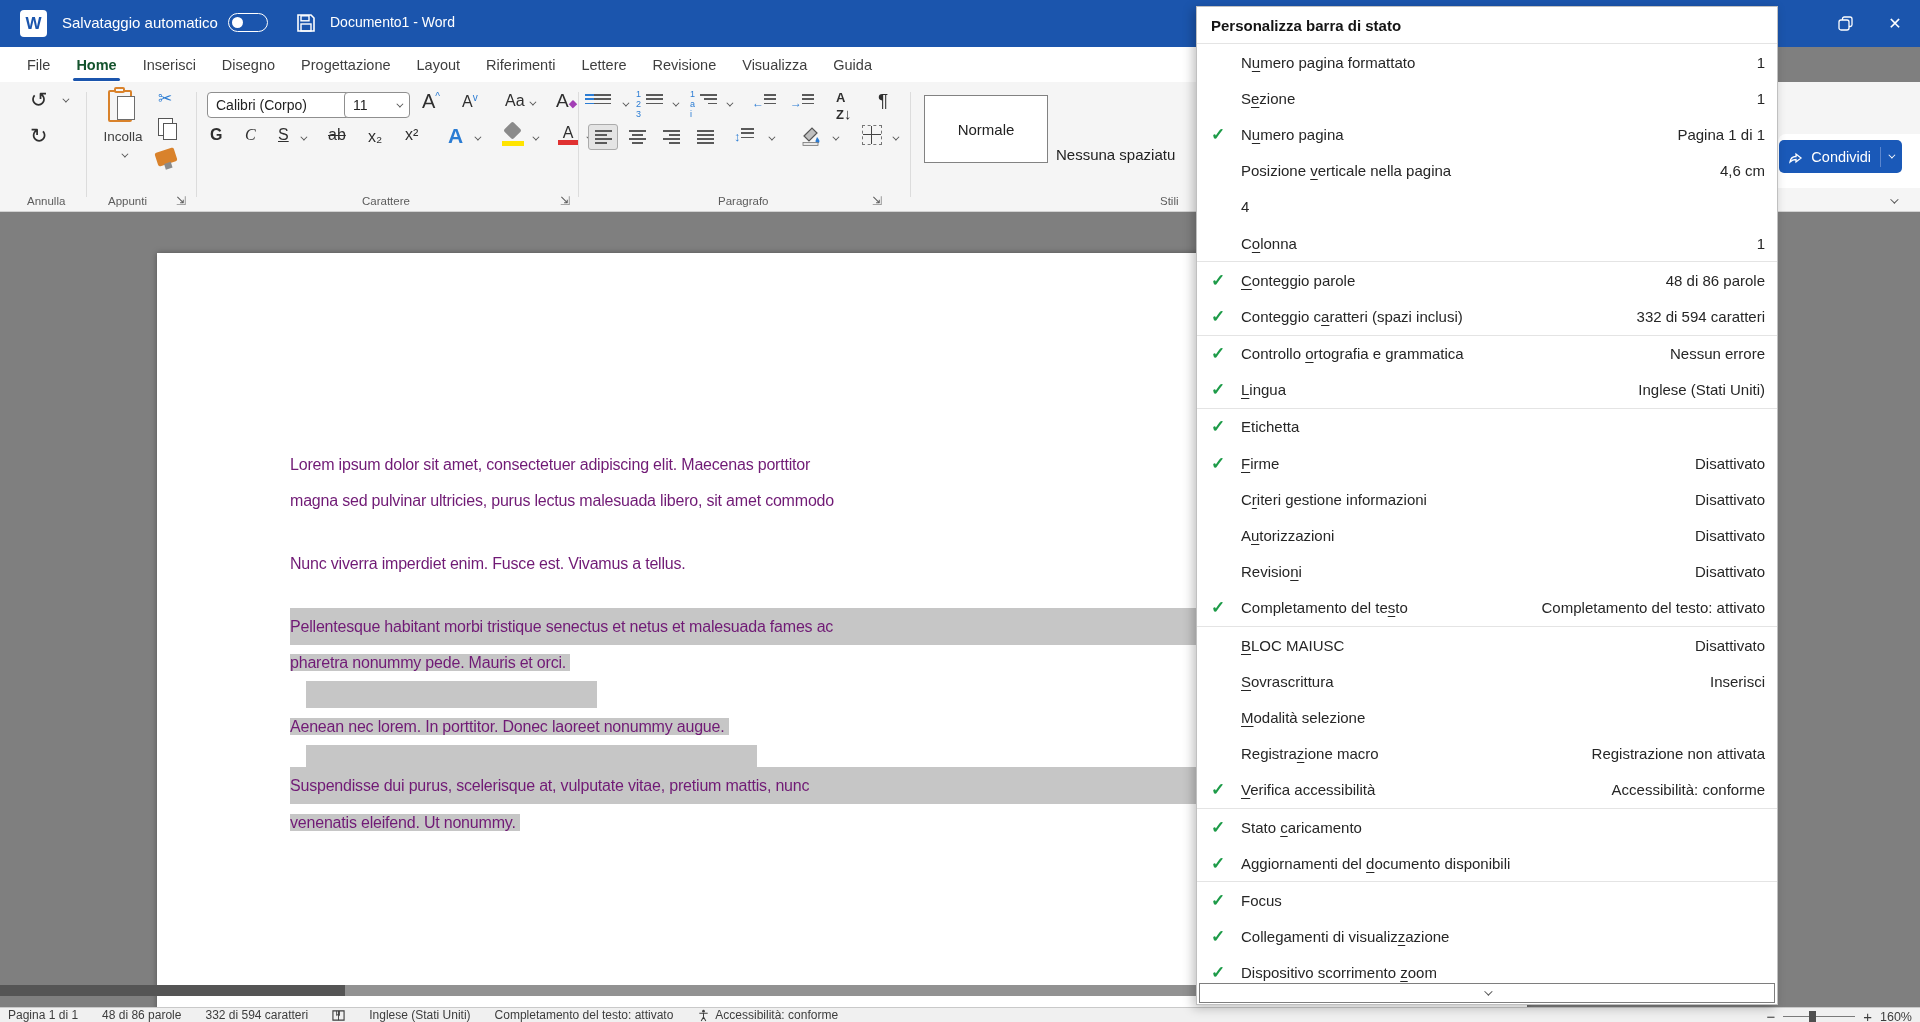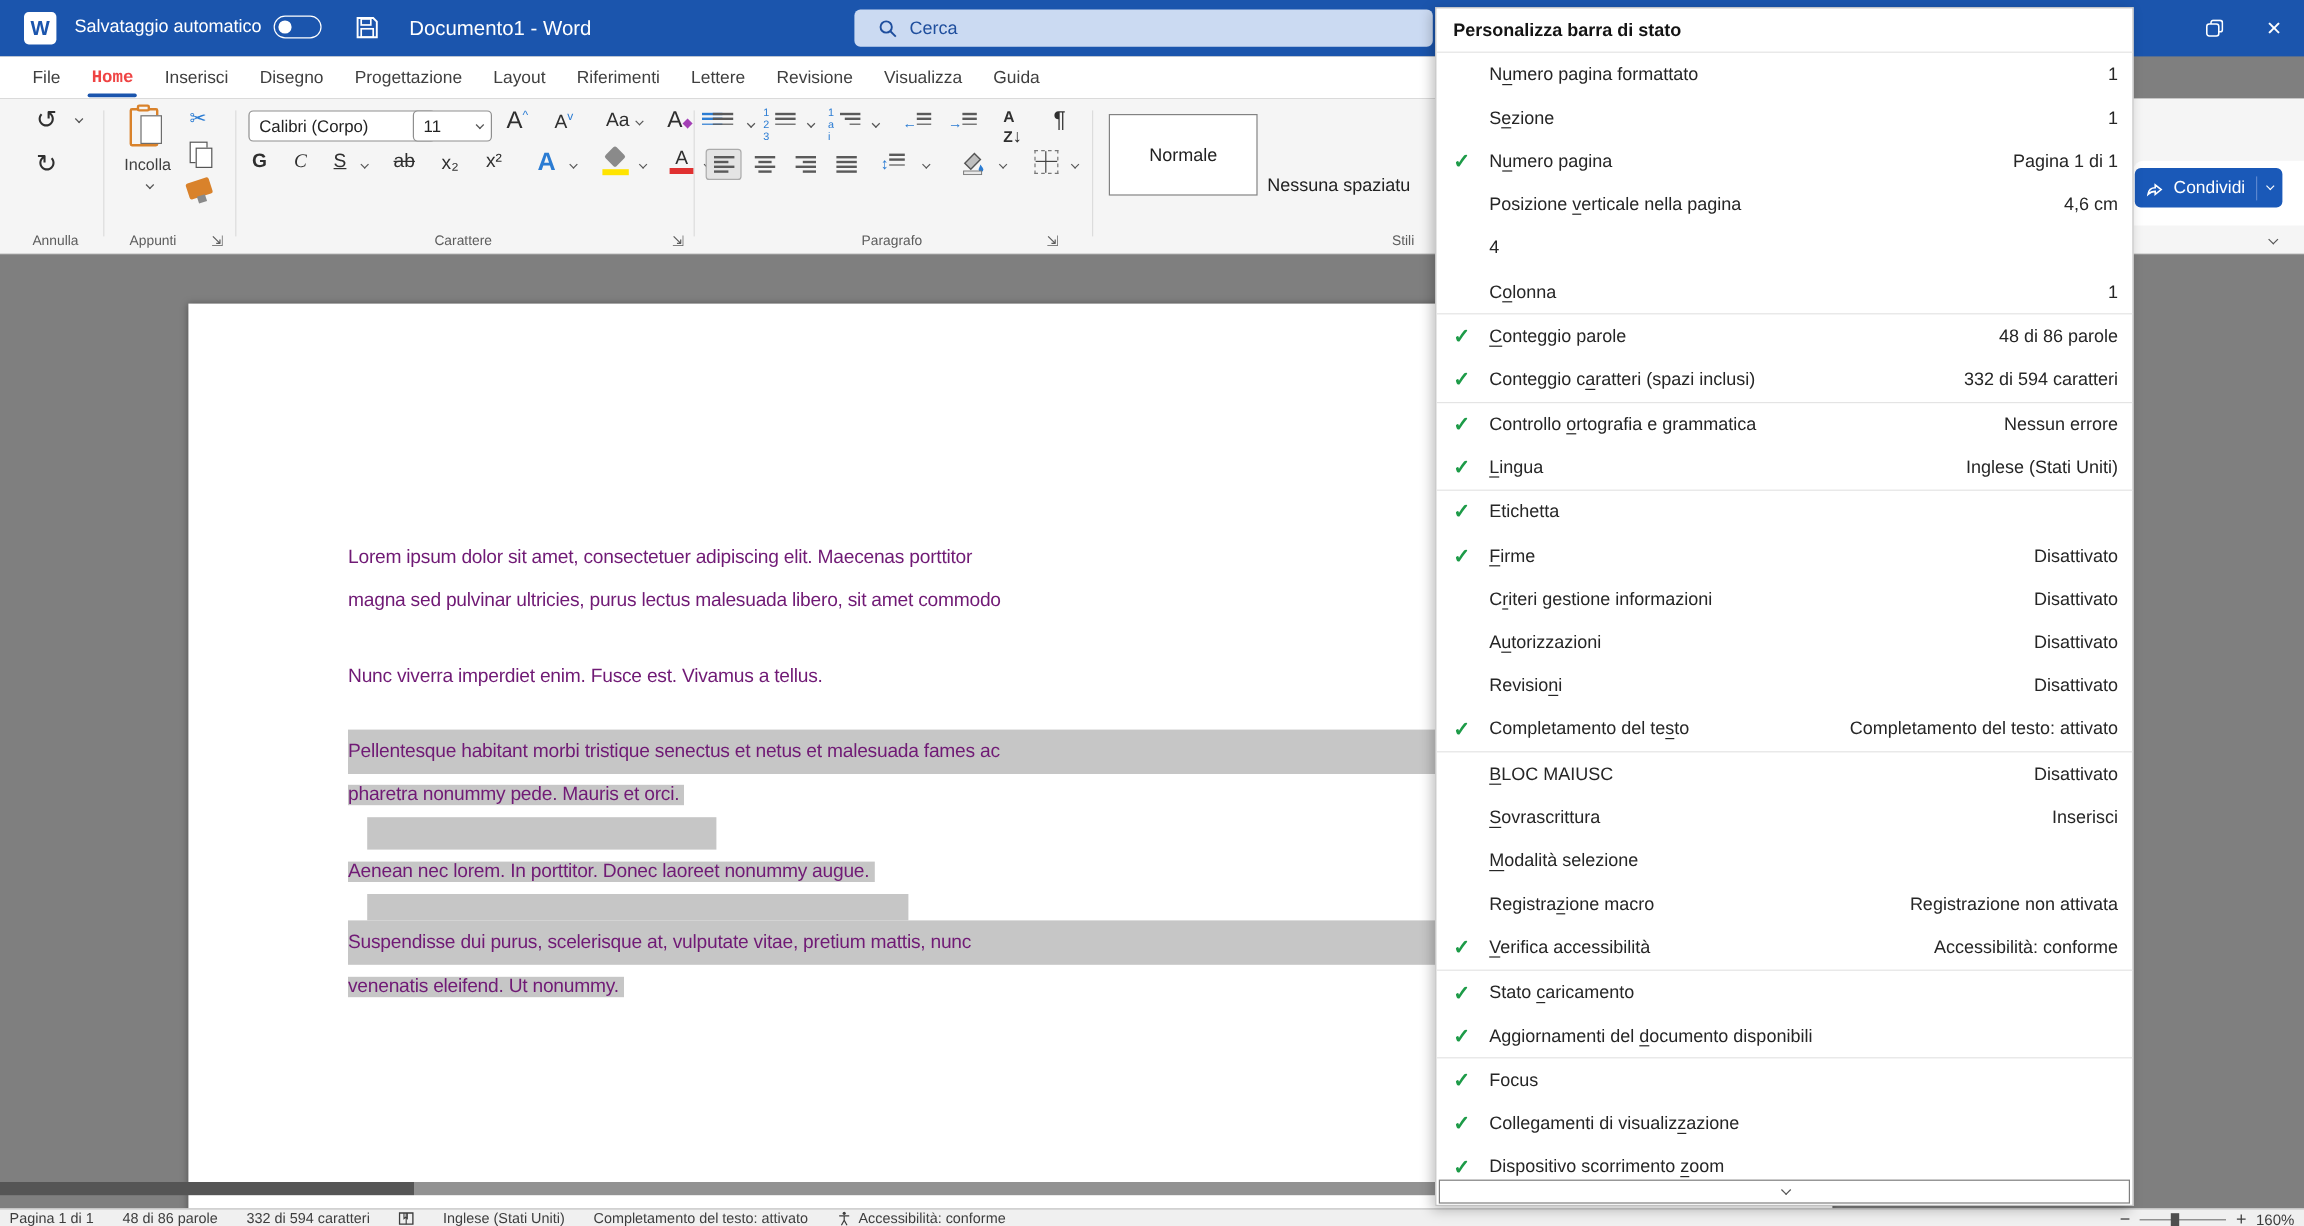--- a/index.html
+++ b/index.html
@@ -7,31 +7,31 @@
   #app { position:relative; width:1920px; height:1022px; background:#7f7f7f; }
 
   
   .titlebar { position:absolute; left:0; top:0; width:1920px; height:47px; background:#1b55ad; color:#fff; }
   .word-logo { position:absolute; left:20px; top:10px; width:27px; height:27px; background:#fff; border-radius:4px;
                display:flex; align-items:center; justify-content:center; color:#1b55ad; font-weight:bold; font-size:17px; }
   .autosave { position:absolute; left:62px; top:13px; font-size:15px; display:flex; align-items:center; gap:10px; }
   .toggle { width:40px; height:19px; border:1.6px solid #fff; border-radius:10px; position:relative; }
   .toggle .knob { position:absolute; left:3px; top:2.6px; width:11px; height:11px; border-radius:50%; background:#fff; }
   .save-ico { position:absolute; left:295px; top:12px; }
-  .doc-title { position:absolute; left:341px; top:14px; font-size:17px; }
+  .doc-title { position:absolute; left:330px; top:14px; font-size:14px; }
   .searchbox { position:absolute; left:712px; top:8px; width:482px; height:31px; background:#cbdaf2; border-radius:5px;
                display:flex; align-items:center; padding-left:46px; gap:12px; color:#1f4e9d; font-size:15px; }
   .searchbox svg { position:absolute; left:20px; top:8px; }
   .win-btns { position:absolute; right:0; top:0; height:47px; display:flex; }
   .win-btn { width:50px; height:47px; display:flex; align-items:center; justify-content:center; color:#fff; font-size:16px; }
 
   
   .tabrow { position:absolute; left:0; top:47px; width:1584px; height:35px; background:#ffffff; display:flex; align-items:center; padding-left:14px; }
   .tab { position:relative; font-size:14.5px; color:#3f3f3f; padding:8px 13px; cursor:default; }
-  .tab.active { font-weight:bold; color:#ef4444;font-family:Liberation Mono, monospace; }
+  .tab.active { font-weight:bold; color:#14532d; }
   .tab.active::after { content:""; position:absolute; left:10px; right:10px; bottom:0px; height:3px; background:#1b55ad; border-radius:2px; }
 
   
   .ribbon { position:absolute; left:0; top:82px; width:1920px; height:130px; background:#f5f5f5; border-bottom:1px solid #d2d2d2; }
   .grp-divider { position:absolute; top:10px; bottom:14px; width:1px; background:#dcdcdc; }
   .grp-label { position:absolute; top:113px; font-size:11.5px; color:#5c5c5c; }
   .launcher { position:absolute; top:112px; font-size:12px; color:#5c5c5c; }
   .chev { display:inline-block; width:6px; height:6px; border-right:1.4px solid #555; border-bottom:1.4px solid #555; transform:rotate(45deg) translateY(-2px); }
   .chev.sm { width:5px; height:5px; }
   .rbtn { position:absolute; color:#2f2f2f; font-size:16px; }
@@ -97,27 +97,20 @@
         </span>
     </div>
     <span class="save-ico">
       <svg width="22" height="22" viewBox="0 0 22 22">
           <path d="M3 3h13l3 3v13H3z" fill="none" stroke="#fff" stroke-width="1.6"></path>
           <rect x="6" y="3.8" width="8" height="5" fill="none" stroke="#fff" stroke-width="1.4"></rect>
           <rect x="6" y="12" width="10" height="7" fill="none" stroke="#fff" stroke-width="1.4"></rect>
         </svg>
     </span>
     <span class="doc-title">Documento1  -  Word</span>
-    <div class="searchbox">
-      <svg width="16" height="16" viewBox="0 0 16 16">
-          <circle cx="6.5" cy="6.5" r="4.7" fill="none" stroke="#1f4e9d" stroke-width="1.6"></circle>
-          <line x1="10" y1="10" x2="14.5" y2="14.5" stroke="#1f4e9d" stroke-width="1.6"></line>
-        </svg>
-      <span>Cerca</span>
-    </div>
     <div class="win-btns">
       <div class="win-btn">
         <svg width="15" height="15" viewBox="0 0 15 15">
             <rect x="1" y="4" width="10" height="10" rx="2" fill="none" stroke="#fff" stroke-width="1.3"></rect>
             <path d="M4.5 4V2.8A1.8 1.8 0 0 1 6.3 1H12a2 2 0 0 1 2 2v5.7A1.8 1.8 0 0 1 12.2 10.5H11" fill="none" stroke="#fff" stroke-width="1.3"></path>
           </svg>
       </div>
       <div class="win-btn">✕</div>
     </div>
   </div>

